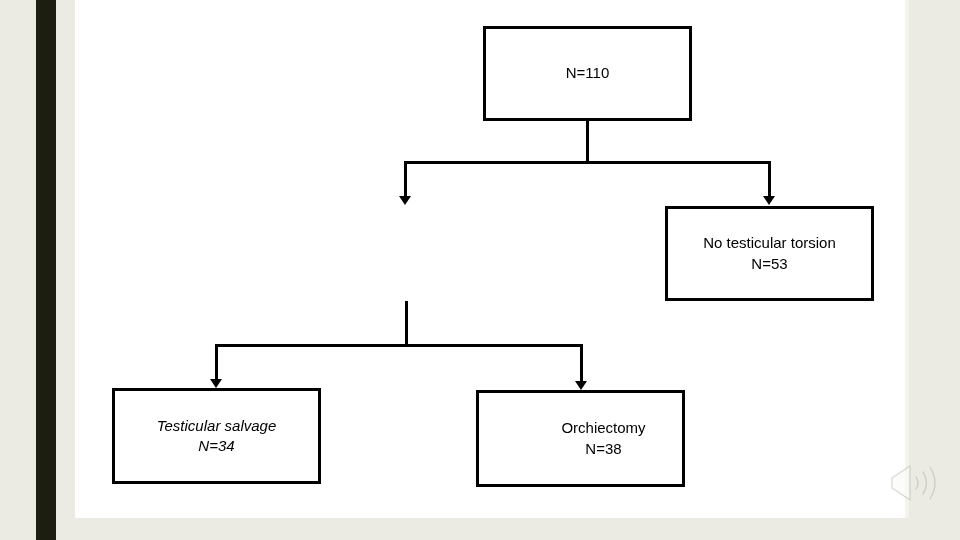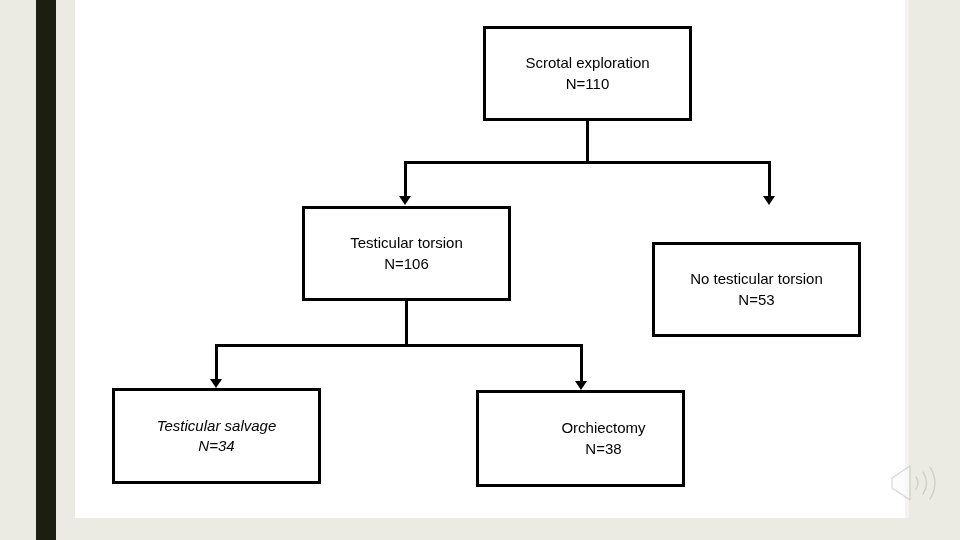--- a/index.html
+++ b/index.html
@@ -135,30 +135,25 @@
     <div class="arrow" id="c1-arrowR" style="left:688px;"></div>
 
     <div class="conn v" id="c2-stem" style="left:330px;"></div>
     <div class="conn h" id="c2-bar" style="left:140px;"></div>
     <div class="conn v" id="c2-dropL" style="left:140px;"></div>
     <div class="conn v" id="c2-dropR" style="left:505px;"></div>
     <div class="arrow" id="c2-arrowL" style="left:135px;"></div>
     <div class="arrow" id="c2-arrowR" style="left:500px;"></div>
 
     <div class="node" id="node-root" style="left:408px;">
-      <span class="line1">Scrotal exploration</span>
       <span class="line2">N=110</span>
     </div>
 
-    <div class="node" id="node-torsion" style="left:227px;">
-      <span class="line1">Testicular torsion</span>
-      <span class="line2">N=106</span>
-    </div>
 
-    <div class="node" id="node-notorsion" style="left:577px;margin-top:36px;">
+    <div class="node" id="node-notorsion" style="left:590px;">
       <span class="line1">No testicular torsion</span>
       <span class="line2">N=53</span>
     </div>
 
     <div class="node" id="node-salvage" style="left:37px;font-style:italic;">
       <span class="line1">Testicular salvage</span>
       <span class="line2">N=34</span>
     </div>
 
     <div class="node" id="node-orchi" style="left:401px;padding-left:46px;">

